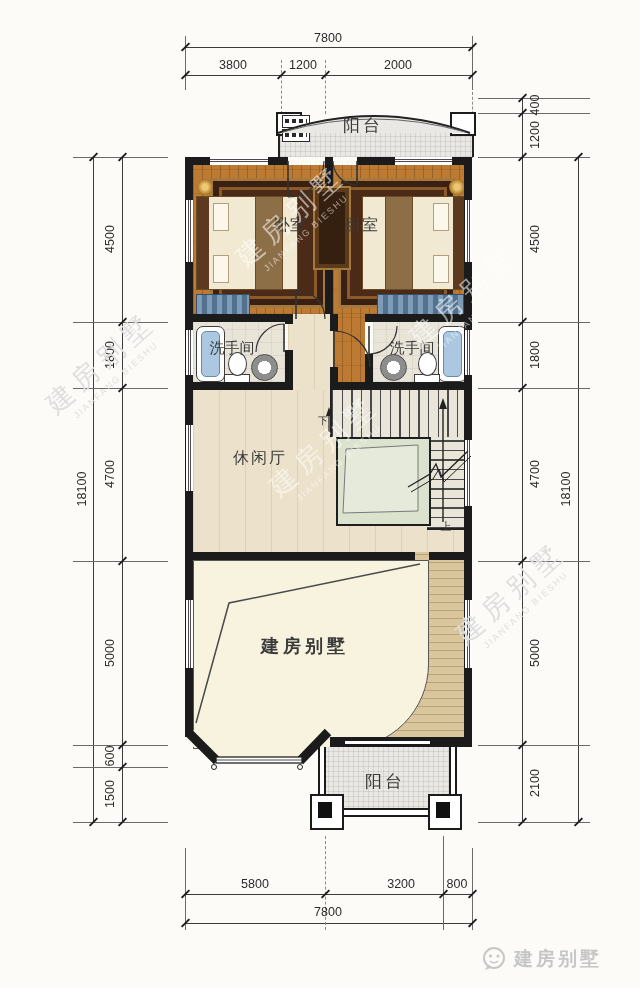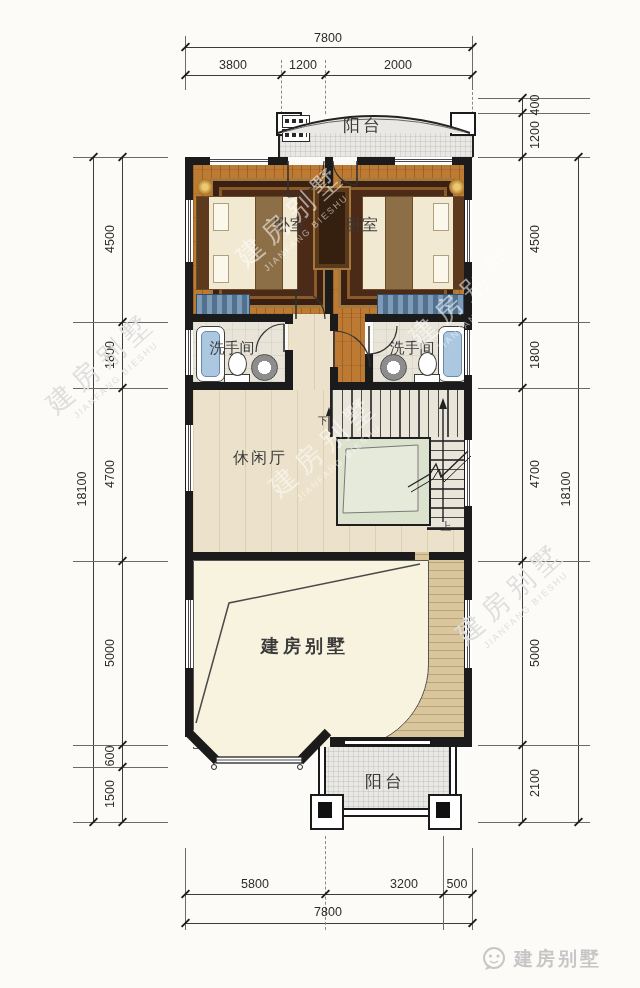--- a/index.html
+++ b/index.html
@@ -256,22 +256,22 @@
   <div class="ext" style="left:478px;top:388px;width:112px;height:1px;"></div>
   <div class="ext" style="left:478px;top:561px;width:112px;height:1px;"></div>
   <div class="ext" style="left:478px;top:745px;width:112px;height:1px;"></div>
   <div class="ext" style="left:478px;top:822px;width:112px;height:1px;"></div>
 
   <div class="dnum" style="left:328px;top:38px;">7800</div>
   <div class="dnum" style="left:233px;top:65px;">3800</div>
   <div class="dnum" style="left:303px;top:65px;">1200</div>
   <div class="dnum" style="left:398px;top:65px;">2000</div>
   <div class="dnum" style="left:255px;top:884px;">5800</div>
-  <div class="dnum" style="left:404px;top:884px;">3200</div>
-  <div class="dnum" style="left:457px;top:884px;">500</div>
+  <div class="dnum" style="left:384px;top:884px;text-align:right;">3200</div>
+  <div class="dnum" style="left:457px;top:884px;">800</div>
   <div class="dnum" style="left:328px;top:912px;">7800</div>
   <div class="dnumv" style="left:110px;top:239px;">4500</div>
   <div class="dnumv" style="left:110px;top:355px;">1800</div>
   <div class="dnumv" style="left:110px;top:474px;">4700</div>
   <div class="dnumv" style="left:110px;top:653px;">5000</div>
   <div class="dnumv" style="left:110px;top:756px;">600</div>
   <div class="dnumv" style="left:110px;top:794px;">1500</div>
   <div class="dnumv" style="left:82px;top:489px;">18100</div>
   <div class="dnumv" style="left:535px;top:105px;">400</div>
   <div class="dnumv" style="left:535px;top:135px;">1200</div>

